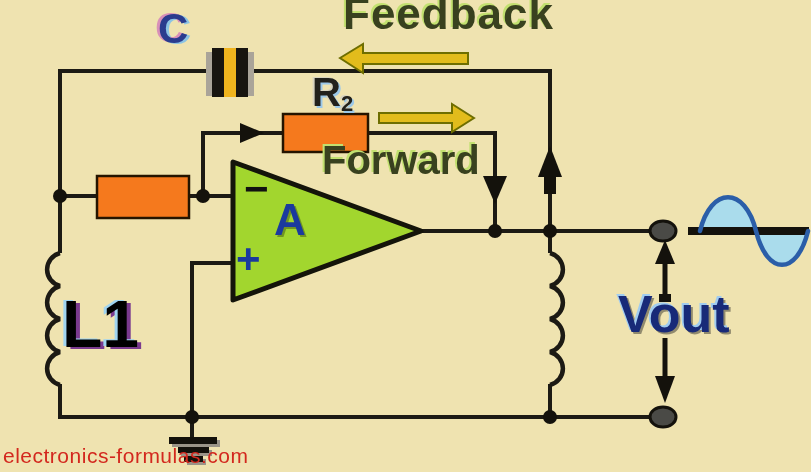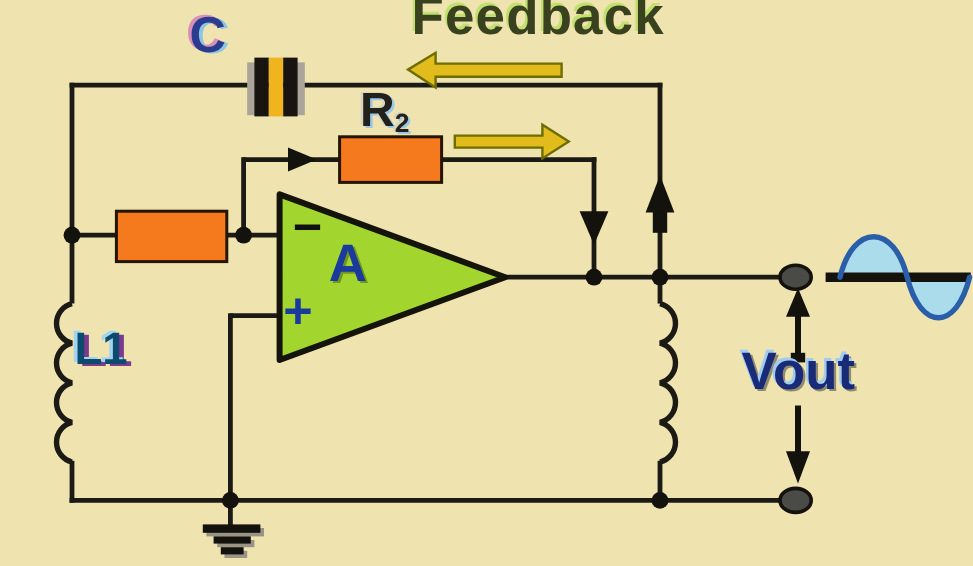--- a/index.html
+++ b/index.html
@@ -14,31 +14,31 @@
   .lbl{position:absolute;font-weight:bold;line-height:1;white-space:nowrap;}
   .lbl sub{font-size:0.55em;vertical-align:-0.22em;font-weight:bold;}
   .c-label{left:158px;top:8px;font-size:42px;color:#2a3c8e;
     text-shadow:-3px -1px 0 #d890b8, 3px 1px 0 #8cc4e4;}
   .feedback-label{left:343px;top:-8px;font-size:44px;color:#39411f;
     letter-spacing:1px;text-shadow:-2px -2px 0 #c2e070;}
   .forward-label{left:322px;top:140px;font-size:40px;color:#39411f;
     text-shadow:-2px -2px 0 #c2e070;}
   .r1-label{left:107px;top:106px;font-size:50px;color:#22211c;
     text-shadow:-4px 0 0 #e8d050, 3px 2px 0 #8cc4e4;}
-  .r2-label{left:300px;top:72px;font-size:40px;color:#22211c;
+  .r2-label{left:312px;top:72px;font-size:40px;color:#22211c;
     text-shadow:-2px -1px 0 #d8d4c0, 2px 2px 0 #9cc8e8;}
   .a-label{left:274px;top:198px;font-size:44px;color:#1a3a9e;
     text-shadow:2px 2px 0 rgba(20,30,10,0.35);}
   .minus-label{left:244px;top:168px;font-size:42px;color:#111;}
   .plus-label{left:236px;top:238px;font-size:42px;color:#1a3a9e;}
-  .l1-label{left:62px;top:272px;font-size:38px;color:#0c4a6e;
+  .l1-label{left:62px;top:291px;font-size:66px;color:#000000;
     text-shadow:-3px -1px 0 #a0d4f0, 4px 2px 0 #7a3a8e;}
   .l2-label{left:464px;top:342px;font-size:52px;color:#4454c8;
     text-shadow:-3px -1px 0 #a0d4f0, 4px 2px 0 #7a3a8e;}
-  .vout-label{left:618px;top:288px;font-size:44px;color:#182a78;
+  .vout-label{left:618px;top:288px;font-size:52px;color:#182a78;
     text-shadow:-2px -2px 0 #a0ccf0, 2px 2px 0 rgba(30,30,30,0.45);}
   .watermark{position:absolute;left:3px;top:444px;font-size:21px;
     color:#d3281e;font-weight:normal;letter-spacing:0.5px;}
 </style>
 </head>
 <body>
 
 <div class="canvas">
 
   <svg width="811" height="472" viewBox="0 0 811 472">
@@ -130,26 +130,28 @@
 
   <div class="lbl c-label">C</div>
 
   <div class="lbl feedback-label">Feedback</div>
 
   <div class="lbl r2-label">
     <span>R</span><sub>2</sub>
   </div>
 
 
+  <div class="lbl forward-label">Forward</div>
 
   <div class="lbl minus-label">−</div>
 
   <div class="lbl a-label">A</div>
 
   <div class="lbl plus-label">+</div>
 
   <div class="lbl l1-label">L1</div>
 
 
   <div class="lbl vout-label">Vout</div>
 
+  <div class="watermark">electronics-formulas.com</div>
 
 </div>
 
 </body></html>

